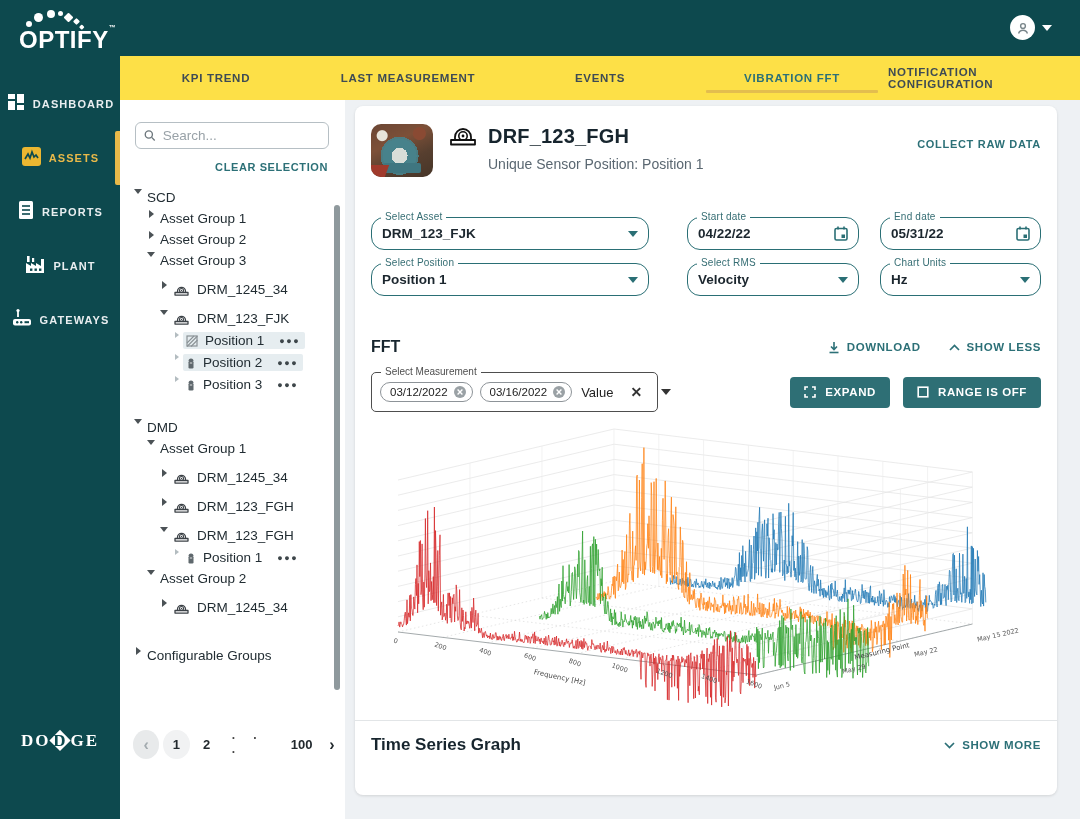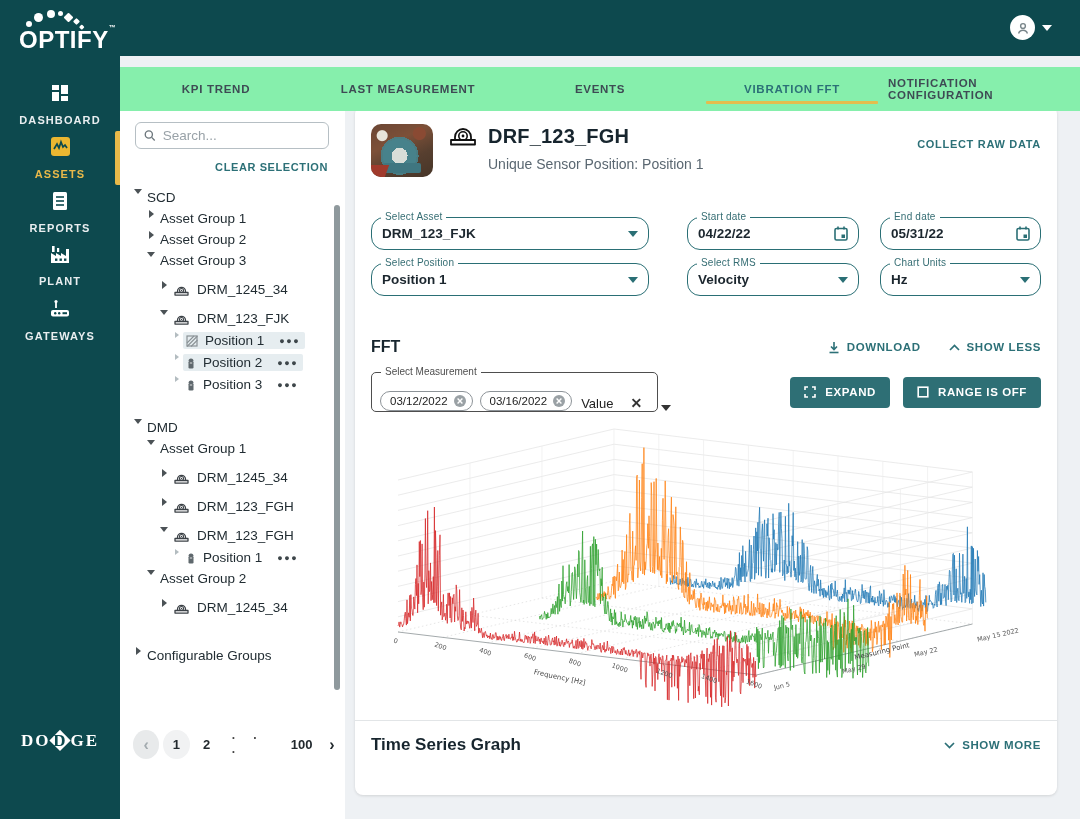--- a/index.html
+++ b/index.html
@@ -12,31 +12,31 @@
   .avatar { width:25px; height:25px; border-radius:50%; background:#fff; display:flex; align-items:center; justify-content:center; }
   .caret-w { width:0; height:0; border-left:5px solid transparent; border-right:5px solid transparent; border-top:6px solid #fff; }
 
   .sidebar { position:absolute; top:0; left:0; width:120px; height:819px; background:var(--sidebar-bg,#0d494e); z-index:2; }
   .logo { position:relative; height:64px; }
   .logo-dot { position:absolute; background:#fff; border-radius:50%; }
   .logo-dot.dia { border-radius:1px; transform:rotate(45deg); }
   .logo-text { position:absolute; left:19px; top:24px; color:#fff; font-size:24px; font-weight:bold; letter-spacing:.5px; }
   .logo-text sup { font-size:7px; vertical-align:18px; }
   .nav { margin-top:16px; }
-  .nav-item { position:relative; height:48px; margin-bottom:6px; display:flex; flex-direction:column; align-items:center; justify-content:center; gap:7px; cursor:pointer; }
+  .nav-item { position:relative; height:48px; margin-bottom:6px; display:flex; flex-direction:row; align-items:center; justify-content:center; gap:7px; cursor:pointer; }
   .nav-label { color:#e9eef0; font-size:11px; font-weight:bold; letter-spacing:1.1px; }
   .nav-item.active .nav-label { color:var(--yellow,#e9b949); }
   .nav-item.active::after { content:''; position:absolute; right:0; top:-3px; width:5px; height:54px; background:var(--yellow,#e9b949); border-radius:2px 0 0 2px; }
   .dodge { position:absolute; bottom:68px; left:0; width:120px; text-align:center; color:#fff; font-family:"Liberation Serif", serif; font-weight:bold; font-size:17px; letter-spacing:2px; }
   .dodge .dd { position:relative; display:inline-block; width:20px; }
   .dodge .dd i { position:absolute; left:50%; top:50%; width:15px; height:15px; background:#fff; transform:translate(-50%,-54%) rotate(45deg); }
   .dodge .dd b { position:relative; color:#0d494e; }
 
   
-  .tabsbar { position:absolute; left:120px; right:0; top:56px; height:44px; background:#86efac; display:flex; z-index:1;margin-top:11px; }
+  .tabsbar { position:absolute; left:120px; right:0; top:56px; height:44px; background:#fde047; display:flex; z-index:1; }
   .tab { flex:1; position:relative; display:flex; align-items:center; justify-content:center; font-size:11.5px; font-weight:bold; letter-spacing:.7px; color:#3e4b54; cursor:pointer; }
   .tab.active { color:var(--teal-link,#2c7077); }
   .tab.active::after { content:''; position:absolute; left:10px; right:10px; bottom:7px; height:3px; background:var(--underline,#e3bd4e); border-radius:1px; }
 
   
   .treepanel { position:absolute; left:120px; top:100px; width:225px; bottom:0; background:#fff; }
   .searchbox { position:relative; margin:22px 16px 0 15px; height:27px; border:1.4px solid #b6bfc4; border-radius:6px; display:flex; align-items:center; padding:0 8px; gap:7px; background:#fff; }
   .searchbox input { border:none; outline:none; width:100%; font-size:13.5px; color:#333; font-family:inherit; }
   .searchbox input::placeholder { color:#99a2a8; }
   .clear-row { text-align:right; margin:8px 17px 0 0; }
@@ -87,21 +87,21 @@
   .fld .fend { margin-left:auto; display:flex; align-items:center; }
   .caret-t { width:0; height:0; border-left:5px solid transparent; border-right:5px solid transparent; border-top:6px solid #2a6f75; }
   .w-asset { width:278px; } .sp { flex:1; } .w-a { width:172px; margin-right:21px;justify-content:flex-end; } .w-b { width:161px; }
 
   
   .sec-row { display:flex; align-items:center; margin-top:42px; }
   .sec-title { font-size:16px; font-weight:bold; color:#17252e; }
   .sec-links { margin-left:auto; display:flex; align-items:center; gap:28px; }
   .tlink { display:flex; align-items:center; gap:7px; font-size:11.5px; font-weight:bold; letter-spacing:.6px; color:var(--teal-link,#2c7077); cursor:pointer; }
   .ctrl-row { display:flex; align-items:center; margin-top:16px; }
-  .meas { position:relative; width:287px; height:40px; border:1.5px solid #4e4e4e; border-radius:5px; display:flex; align-items:flex-end; padding:0 8px; gap:7px; }
+  .meas { position:relative; width:287px; height:40px; border:1.5px solid #4e4e4e; border-radius:5px; display:flex; align-items:center; padding:0 8px; gap:7px; }
   .meas .flabel { position:absolute; top:-7px; left:9px; font-size:10px; color:#4e4e4e; background:#fff; padding:0 4px; }
   .chip { display:flex; align-items:center; gap:5px; border:1.3px solid #8d9398; border-radius:14px; padding:2px 5px 2px 9px; font-size:11.5px; color:#222; cursor:pointer; white-space:nowrap; }
   .meas-val { font-size:13px; color:#222; margin-left:2px; }
   .meas-x { font-size:14px; color:#333; margin-left:10px; cursor:pointer; font-weight:bold; }
   .caret-d { width:0; height:0; border-left:5px solid transparent; border-right:5px solid transparent; border-top:6px solid #333; margin-left:12px; cursor:pointer; }
   .btns { margin-left:auto; display:flex; gap:13px; }
   .tbtn { display:flex; align-items:center; gap:9px; background:var(--teal-btn,#2e6f75); color:#fff; font-size:11.5px; font-weight:bold; letter-spacing:.6px; border:none; border-radius:4px; padding:0 14px; height:31px; cursor:pointer; font-family:inherit; }
 
   
   .chart-wrap { margin-top:14px; height:284px; }

